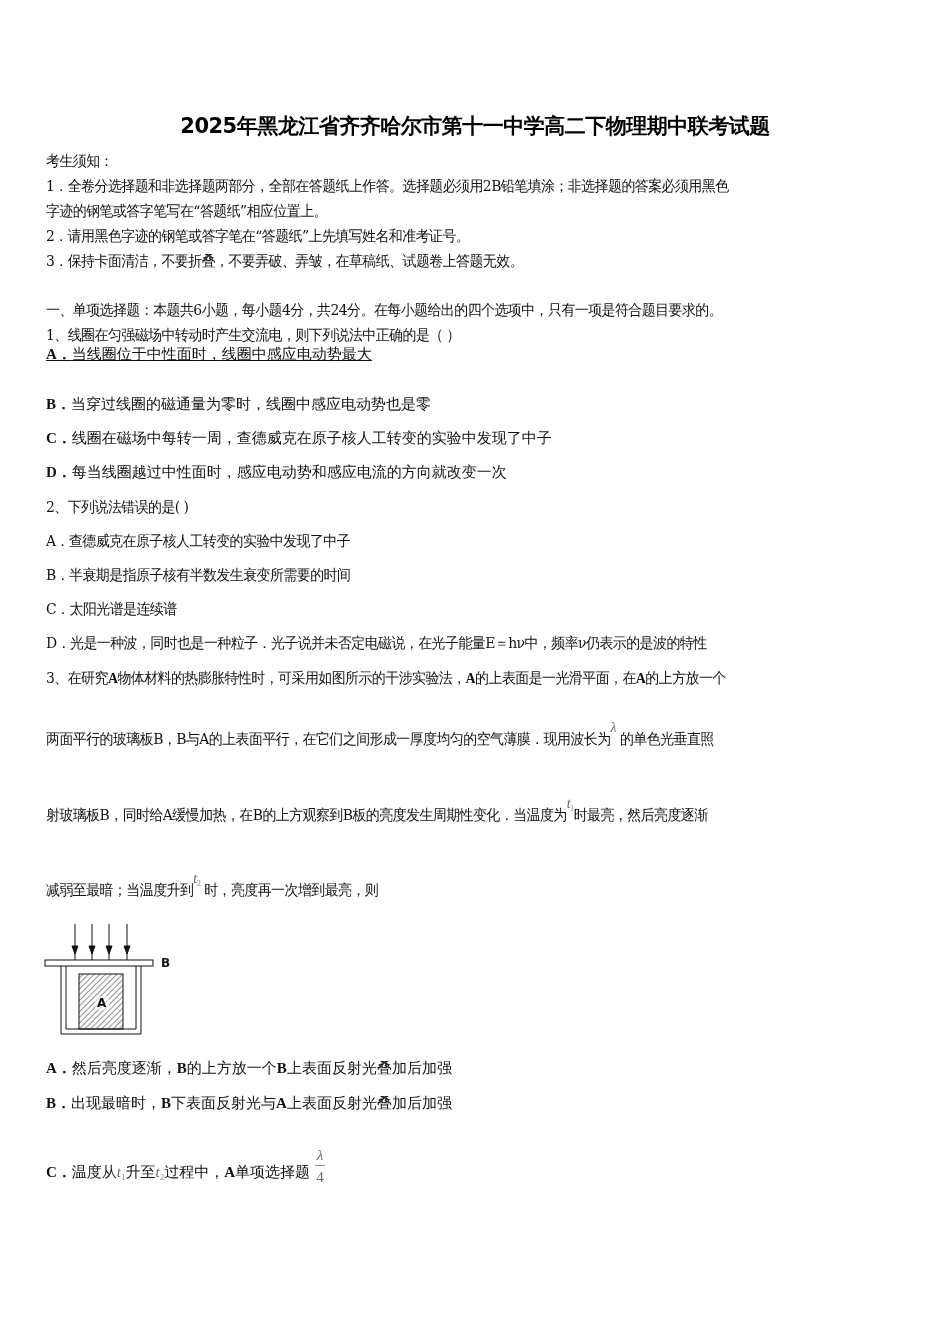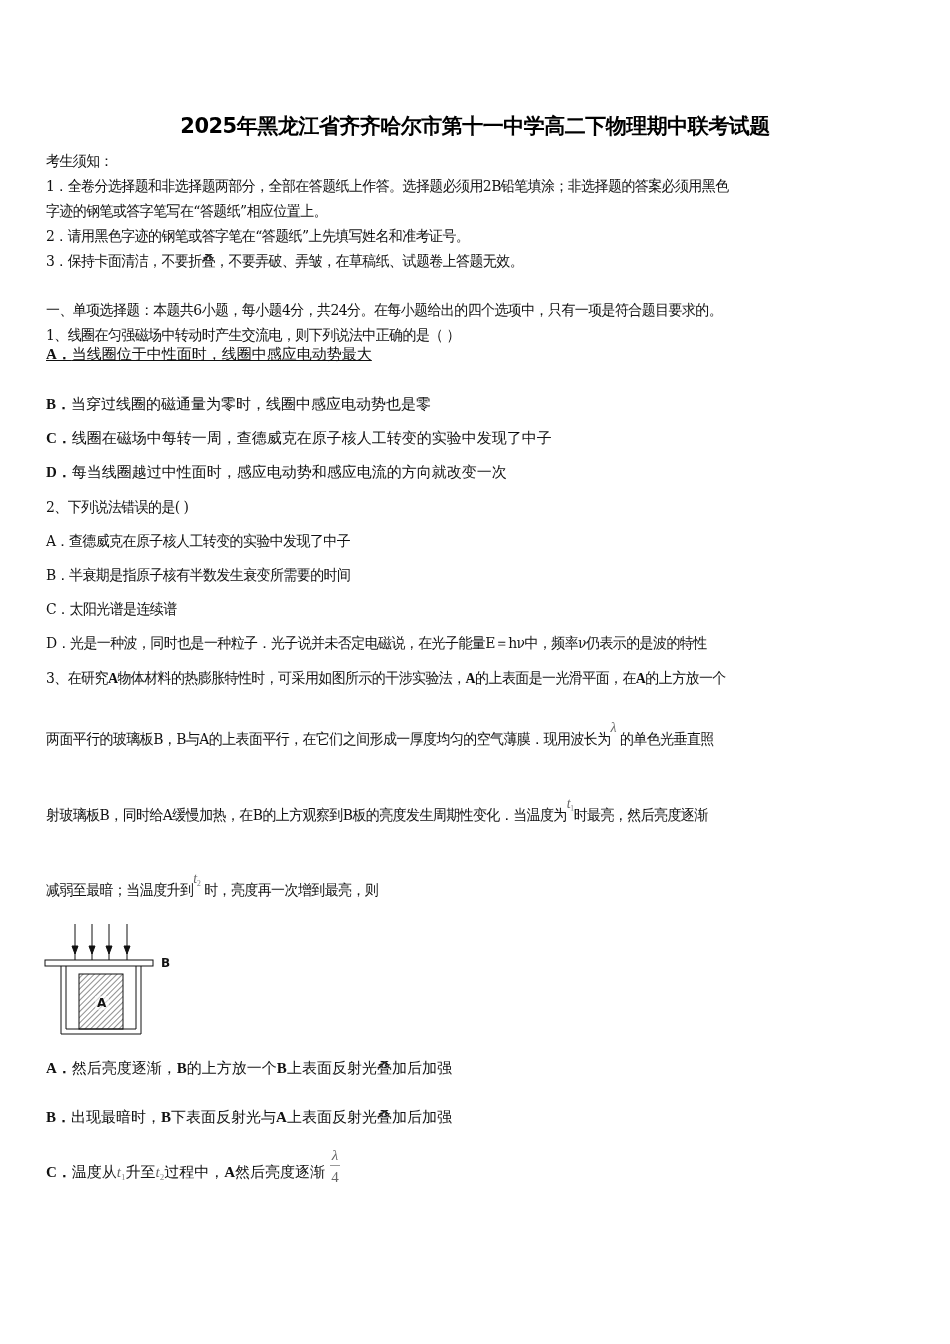--- a/index.html
+++ b/index.html
@@ -99,19 +99,19 @@
     <rect x="35" y="52" width="44" height="55" fill="url(#hatch)" stroke="#111" stroke-width="1"></rect>
     <rect x="51" y="74" width="14" height="14" fill="#fff" opacity="0.6"></rect>
   </svg>
   <span class="abs" style="left:117px; top:34px; font-weight:bold; font-size:12px; font-family:'DejaVu Sans', sans-serif;">B</span>
   <span class="abs" style="left:53px; top:74px; font-weight:bold; font-size:12px; font-family:'DejaVu Sans', sans-serif;">A</span>
 </div>
 
 <div class="abs line" style="top:1058px;">
   <span class="opt-label">A．</span><span>然后亮度逐渐，</span><span class="bold-letter">B</span><span>的上方放一个</span><span class="bold-letter">B</span><span>上表面反射光叠加后加强</span>
 </div>
-<div class="abs line" style="top:1093px;margin-top:14px;">
+<div class="abs line" style="top:1093px;">
   <span class="opt-label">B．</span><span>出现最暗时，</span><span class="bold-letter">B</span><span>下表面反射光与</span><span class="bold-letter">A</span><span>上表面反射光叠加后加强</span>
 </div>
 <div class="abs line" style="top:1151px;">
-  <span class="opt-label">C．</span><span>温度从</span><span class="math"><span>t</span><span class="sub">1</span></span><span>升至</span><span class="math"><span>t</span><span class="sub">2</span></span><span>过程中，</span><span class="bold-letter">A</span><span>然后亮度逐渐</span>
+  <span class="opt-label">C．</span><span>温度从</span><span class="math"><span>t</span><span class="sub">1</span></span><span>升至</span><span class="math"><span>t</span><span class="sub">2</span></span><span>过程中，</span><span class="bold-letter">A</span><span>单项选择题</span>
   <span class="frac"><span class="num">λ</span><span class="den">4</span></span>
 </div>
 
 </body></html>

